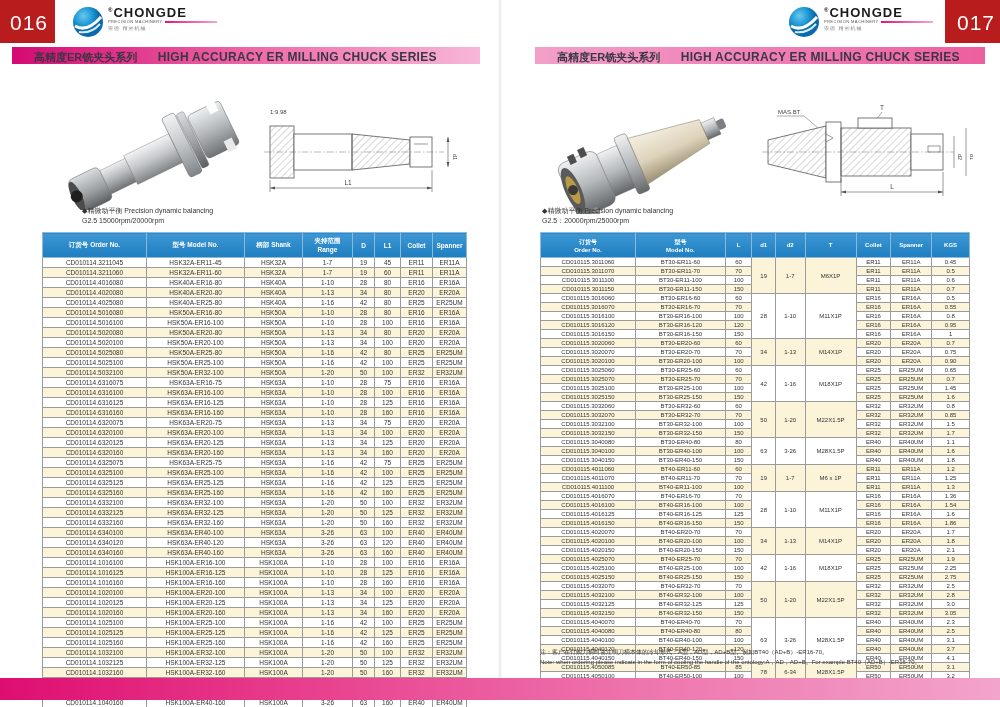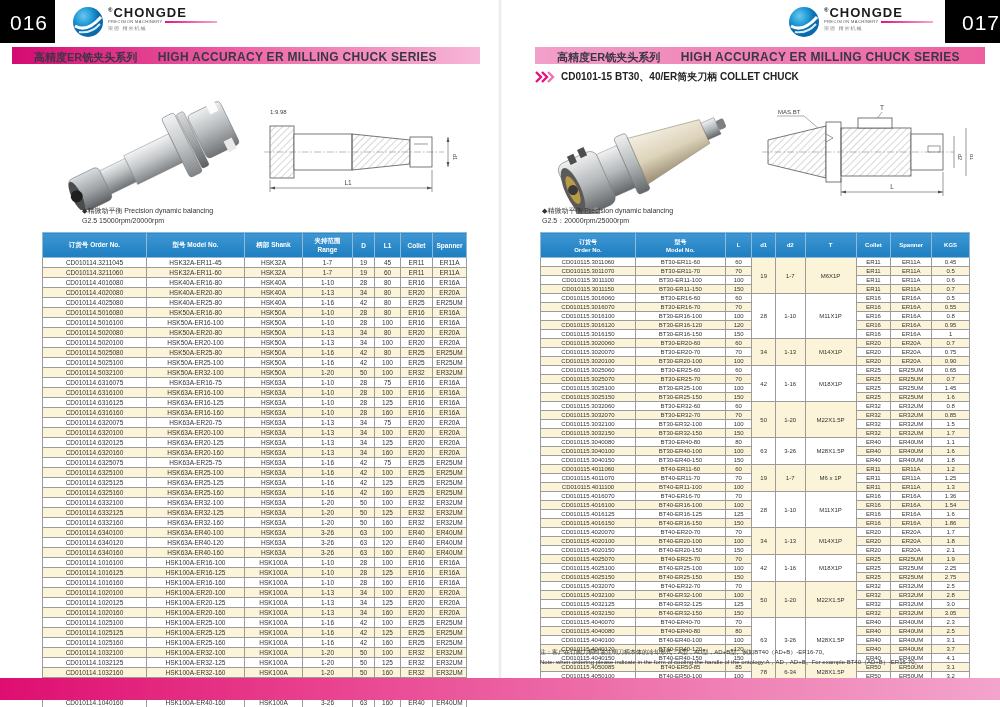--- a/index.html
+++ b/index.html
@@ -5,24 +5,24 @@
   html,body{margin:0;padding:0;background:#fff;}
   .sheet{position:relative;width:1000px;height:707px;background:#fff;overflow:hidden;
          font-family:"Liberation Sans","DejaVu Sans",sans-serif;color:#222;}
   .page{position:absolute;top:0;width:500px;height:707px;}
   .page-left{left:0;}
   .page-right{left:500px;}
   .spine{position:absolute;left:498px;top:0;width:4px;height:678px;
          background:linear-gradient(90deg,rgba(255,255,255,0),#e7e7e7,rgba(255,255,255,0));}
 
   
-  .pagenum{position:absolute;top:0;height:43px;width:55px;background:#000000;color:#fff;
+  .pagenum{position:absolute;top:0;height:43px;width:55px;background:#b91c1c;color:#fff;
            font-size:21px;letter-spacing:1px;line-height:46px;}
   .pagenum.pn-left{left:0;text-align:right;padding-right:7px;box-sizing:border-box;}
-  .pagenum.pn-right{left:445px;text-align:right;padding-left:7px;box-sizing:border-box;}
+  .pagenum.pn-right{left:445px;text-align:center;padding-left:7px;box-sizing:border-box;}
 
   
   .logo{position:absolute;top:6px;display:flex;gap:4px;align-items:flex-start;}
   .logo .globe{width:32px;height:32px;}
   .logo-text{line-height:1;}
   .logo-name{font-size:13px;font-weight:bold;color:#1a1a1a;letter-spacing:1px;}
   .logo-name .reg{font-size:6px;vertical-align:super;}
   .logo-sub{font-size:4px;color:#555;letter-spacing:.4px;margin-top:1px;display:flex;align-items:center;gap:2px;}
   .logo-rule{display:inline-block;width:52px;height:2.5px;
              background:linear-gradient(90deg,#e6127d,#f4a7cf);}
@@ -679,28 +679,20 @@
           </div>
         <div class="logo-cn">崇德 精密机械</div>
       </div>
     </div>
 
     <div class="series-bar bar-right">
       <span class="cn">高精度ER铣夹头系列</span>
       <span class="en">HIGH ACCURACY ER MILLING CHUCK SERIES</span>
     </div>
 
-    <div class="section-title" style="left:35px">
-      <svg width="20" height="12" viewBox="0 0 20 12">
-        <polyline points="1,1 6,6 1,11" fill="none" stroke="#e6127d" stroke-width="2.4"></polyline>
-        <polyline points="7,1 12,6 7,11" fill="none" stroke="#e6127d" stroke-width="2.4"></polyline>
-        <polyline points="13,1 18,6 13,11" fill="none" stroke="#ef74ad" stroke-width="2.4"></polyline>
-      </svg>
-      <span class="txt">CD0101-15 BT30、40/ER筒夹刀柄    COLLET CHUCK</span>
-    </div>
 
     <div class="photo" style="left:52px;top:96px">
       <svg width="205" height="118" viewBox="0 0 205 118">
         <defs>
           <linearGradient id="mD" x1="0" y1="0" x2="0" y2="1">
               <stop offset="0%" stop-color="#f0f1f2"></stop>
               <stop offset="50%" stop-color="#b5b9bb"></stop>
               <stop offset="100%" stop-color="#63676a"></stop>
             </linearGradient>
           <linearGradient id="mE" x1="0" y1="0" x2="0" y2="1">

